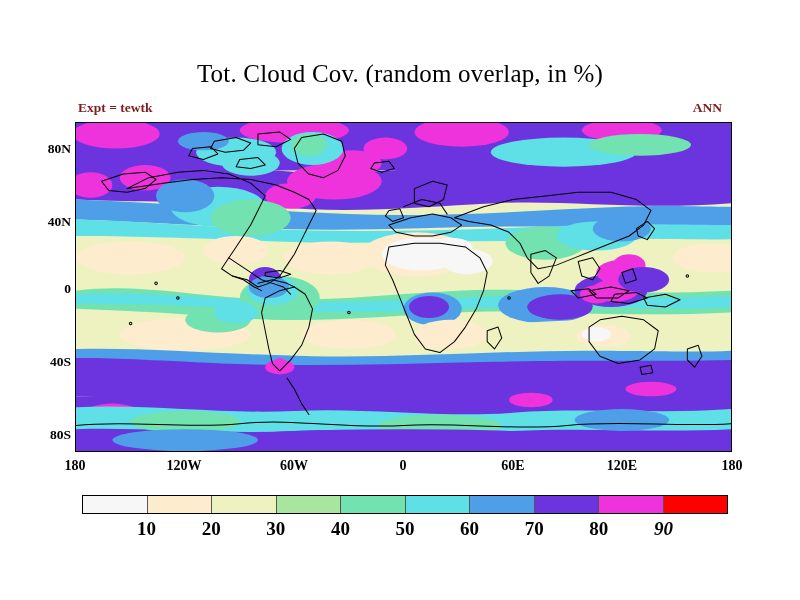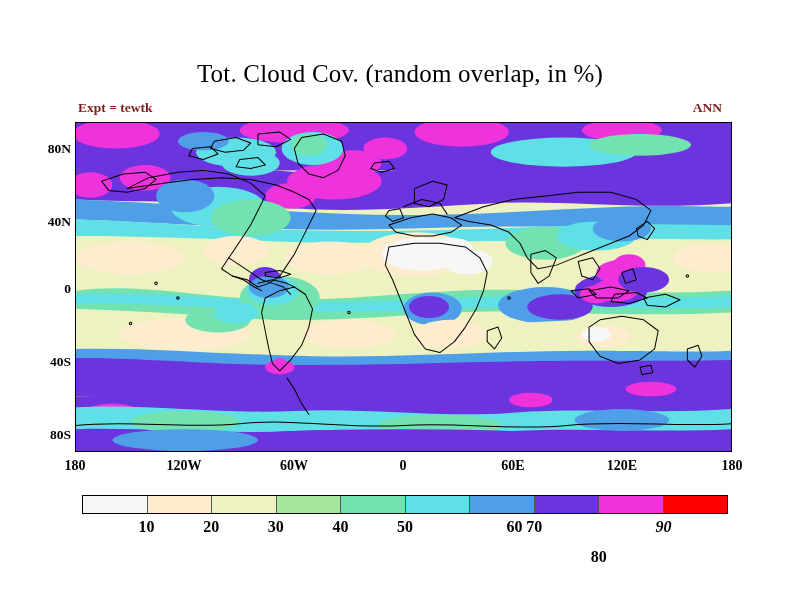--- a/index.html
+++ b/index.html
@@ -27,21 +27,21 @@
 
   .ytick{position:absolute;right:742px;width:60px;text-align:right;
     font-size:13.5px;font-weight:bold;color:#000;transform:translateY(-50%);}
   .xtick{position:absolute;top:458px;font-size:14px;font-weight:bold;color:#000;
     transform:translateX(-50%);white-space:nowrap;}
 
   #cbar{position:absolute;left:82px;top:495px;width:646px;height:19px;
     border:1.4px solid #000;box-sizing:border-box;display:flex;}
   #cbar div{flex:1 1 0;height:100%;border-right:1px solid #555;box-sizing:border-box;}
   #cbar div:last-child{border-right:none;}
-  .cblab{position:absolute;top:518px;font-size:16px;font-weight:bold;color:#000;
+  .cblab{position:absolute;top:518px;font-size:19px;font-weight:bold;color:#000;
     transform:translateX(-50%);}
 </style>
 </head>
 <body>
 
 <div id="stage">
 
   <div class="ttl">Tot. Cloud Cov. (random overlap, in %)</div>
   <div class="hdr" id="hdr-left">Expt = tewtk</div>
   <div class="hdr" id="hdr-right">ANN</div>
@@ -281,19 +281,19 @@
       <div title="70-80" style="background: rgb(107, 52, 222);"></div>
       <div title="80-90" style="background: rgb(238, 51, 221);"></div>
       <div title="&gt;90" style="background: rgb(255, 0, 0);"></div>
     </div>
   <div id="cblabels">
       <div class="cblab" style="left: 146.6px;">10</div>
       <div class="cblab" style="left: 211.2px;">20</div>
       <div class="cblab" style="left: 275.8px;">30</div>
       <div class="cblab" style="left: 340.4px;">40</div>
       <div class="cblab" style="left: 405px;">50</div>
-      <div class="cblab" style="left: 469.6px; margin-left: 45px;">60</div>
+      <div class="cblab" style="left: 469.6px;">60</div>
       <div class="cblab" style="left: 534.2px; text-align: center;">70</div>
-      <div class="cblab" style="left: 598.8px; margin-top: 30px;">80</div>
+      <div class="cblab" style="left: 598.8px;">80</div>
       <div class="cblab" style="left: 663.4px; font-style: italic;">90</div>
     </div>
 
 </div>
 
 </body></html>

